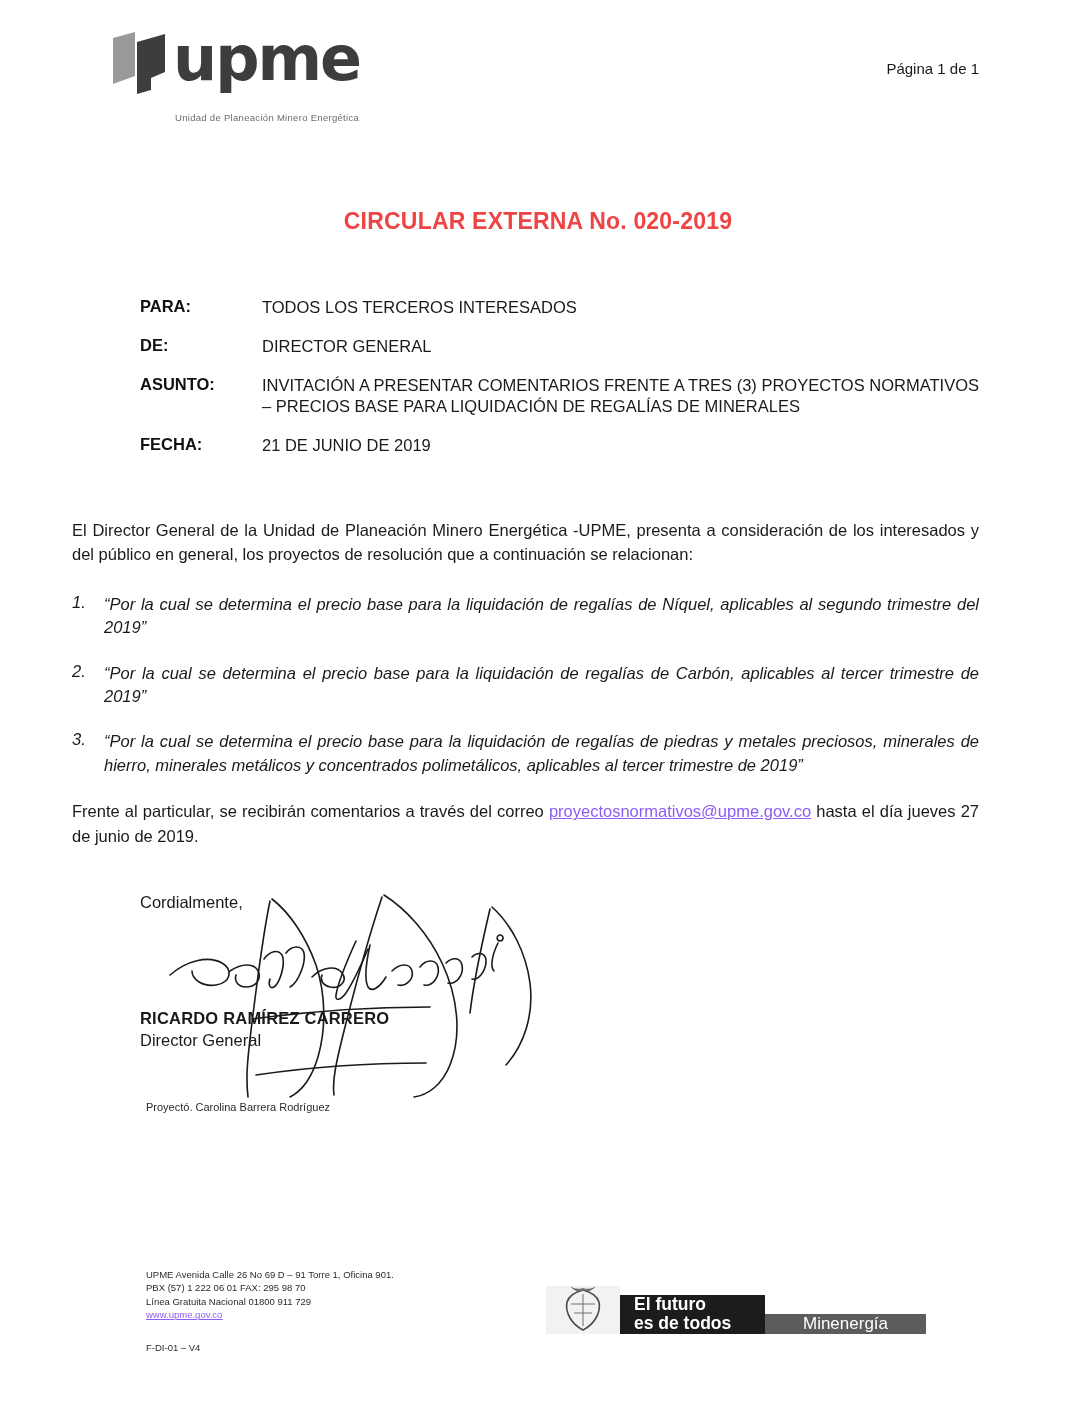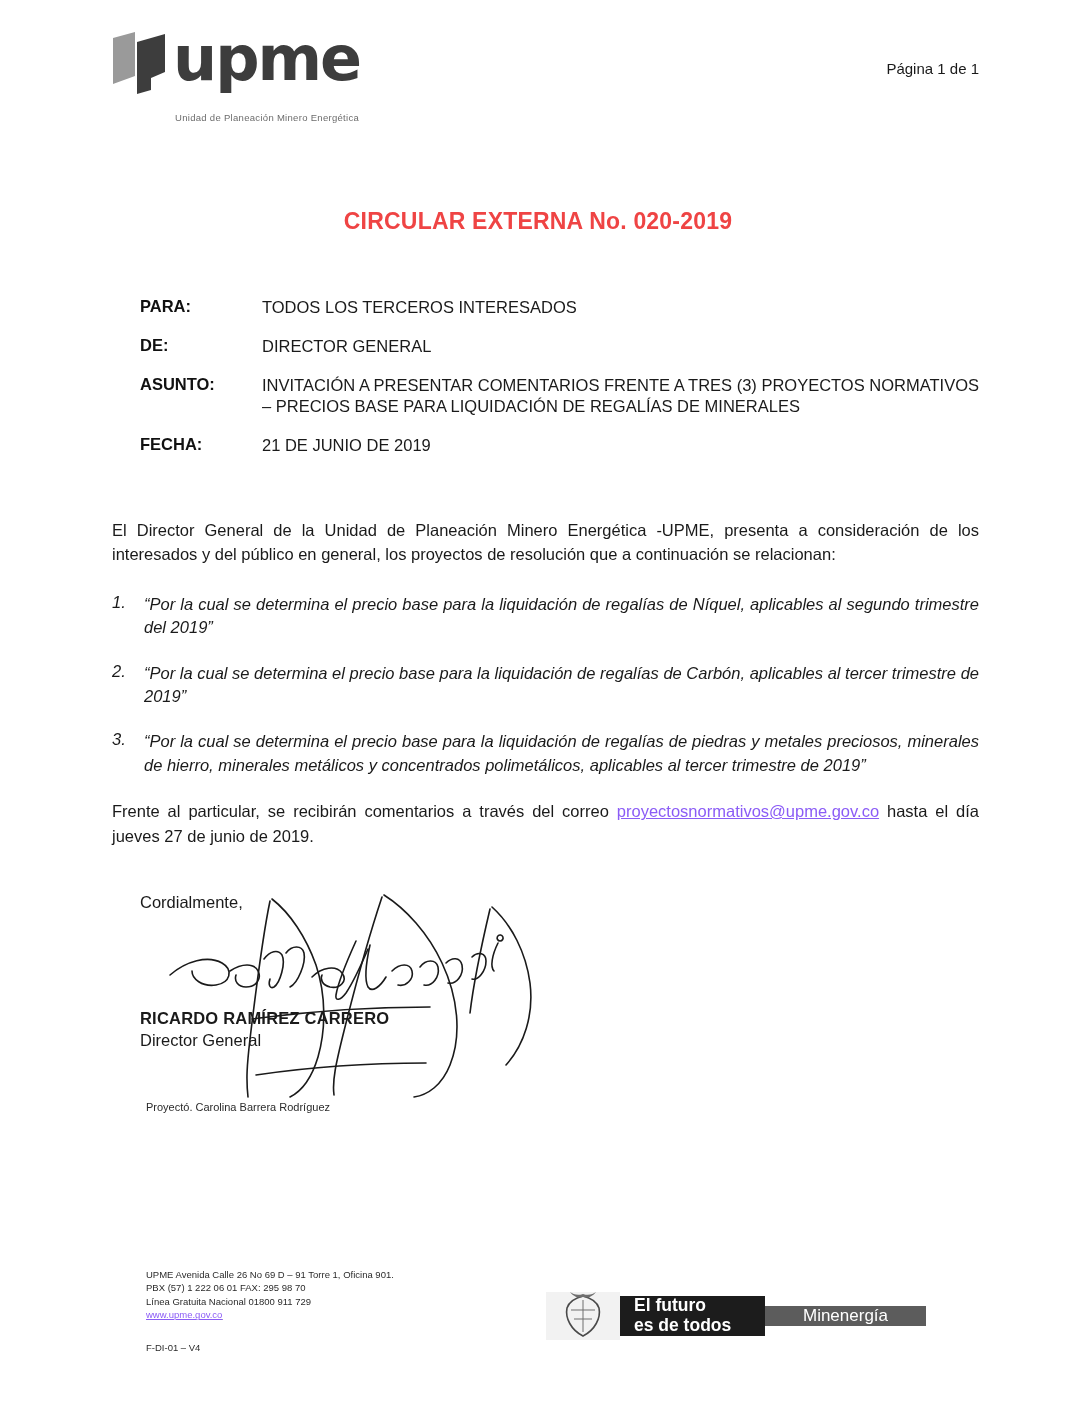--- a/index.html
+++ b/index.html
@@ -103,21 +103,21 @@
     color: #1a1a1a;
     line-height: 1.32;
   }
   .meta-value.justify {
     text-align: justify;
     text-align-last: left;
   }
 
   
   .body-block {
-    margin-left: 112px;
+    margin-left: 72px;
     margin-right: 97px;
   }
   .intro {
     margin-top: 62px;
     font-size: 16.5px;
     line-height: 1.45;
     text-align: justify;
     text-align-last: left;
   }
   .list {
@@ -213,25 +213,25 @@
   .footer-code {
     position: absolute;
     left: 146px;
     top: 76px;
     font-size: 9.5px;
     color: #2b2b2b;
   }
   .gov-bar {
     position: absolute;
     left: 546px;
-    top: 16px;
+    top: 0px;
     width: 380px;
     height: 68px;
     display: flex;
-    align-items: center;
+    align-items: flex-end;
   }
   .gov-shield {
     width: 74px;
     background: #f2f2f2;
     display: flex;
     align-items: center;
     justify-content: center;
   }
   .gov-future {
     flex: 0 0 145px;

